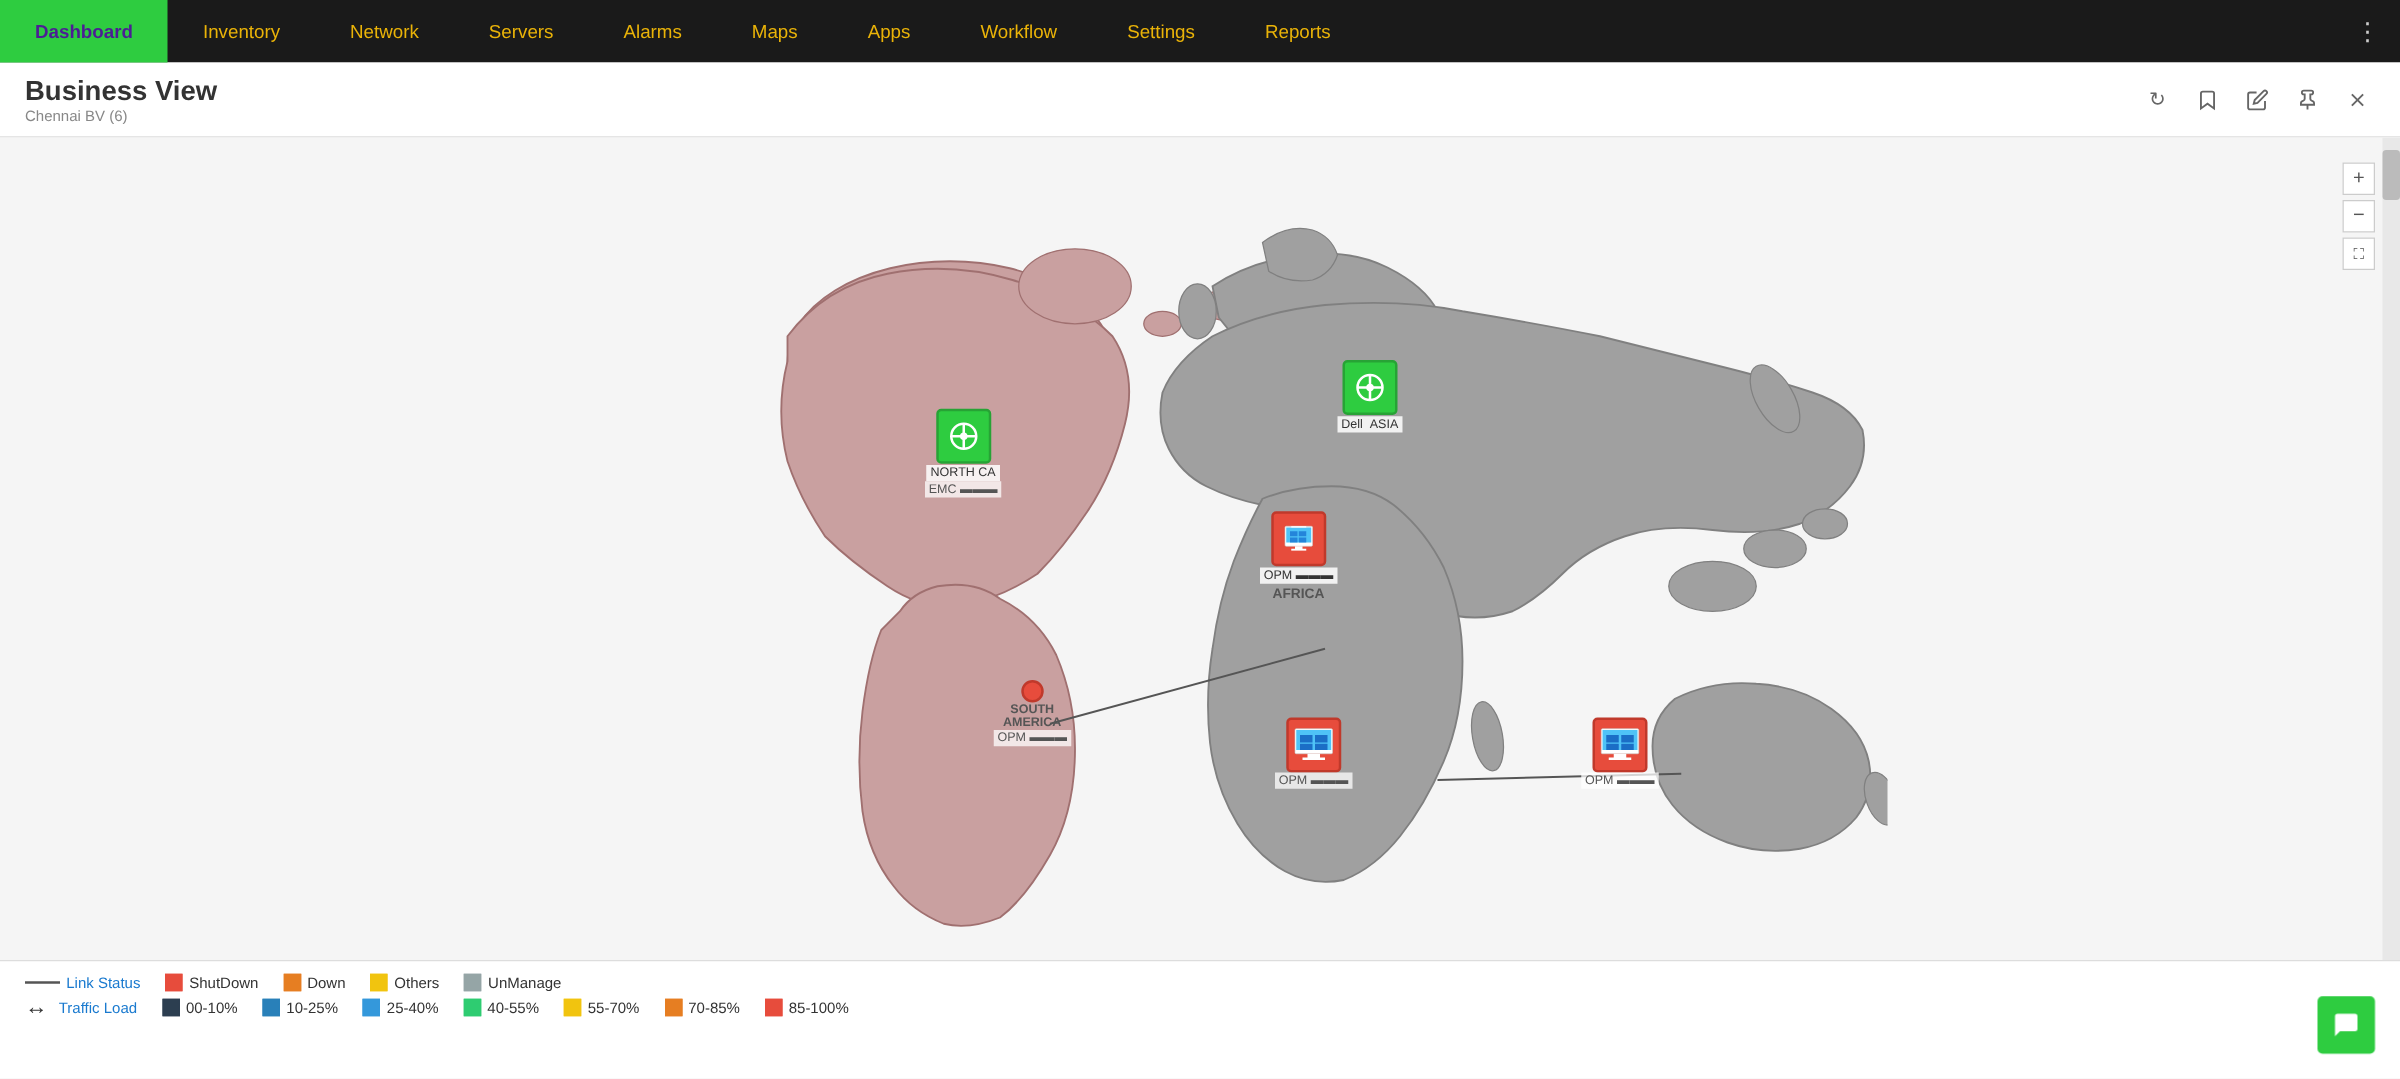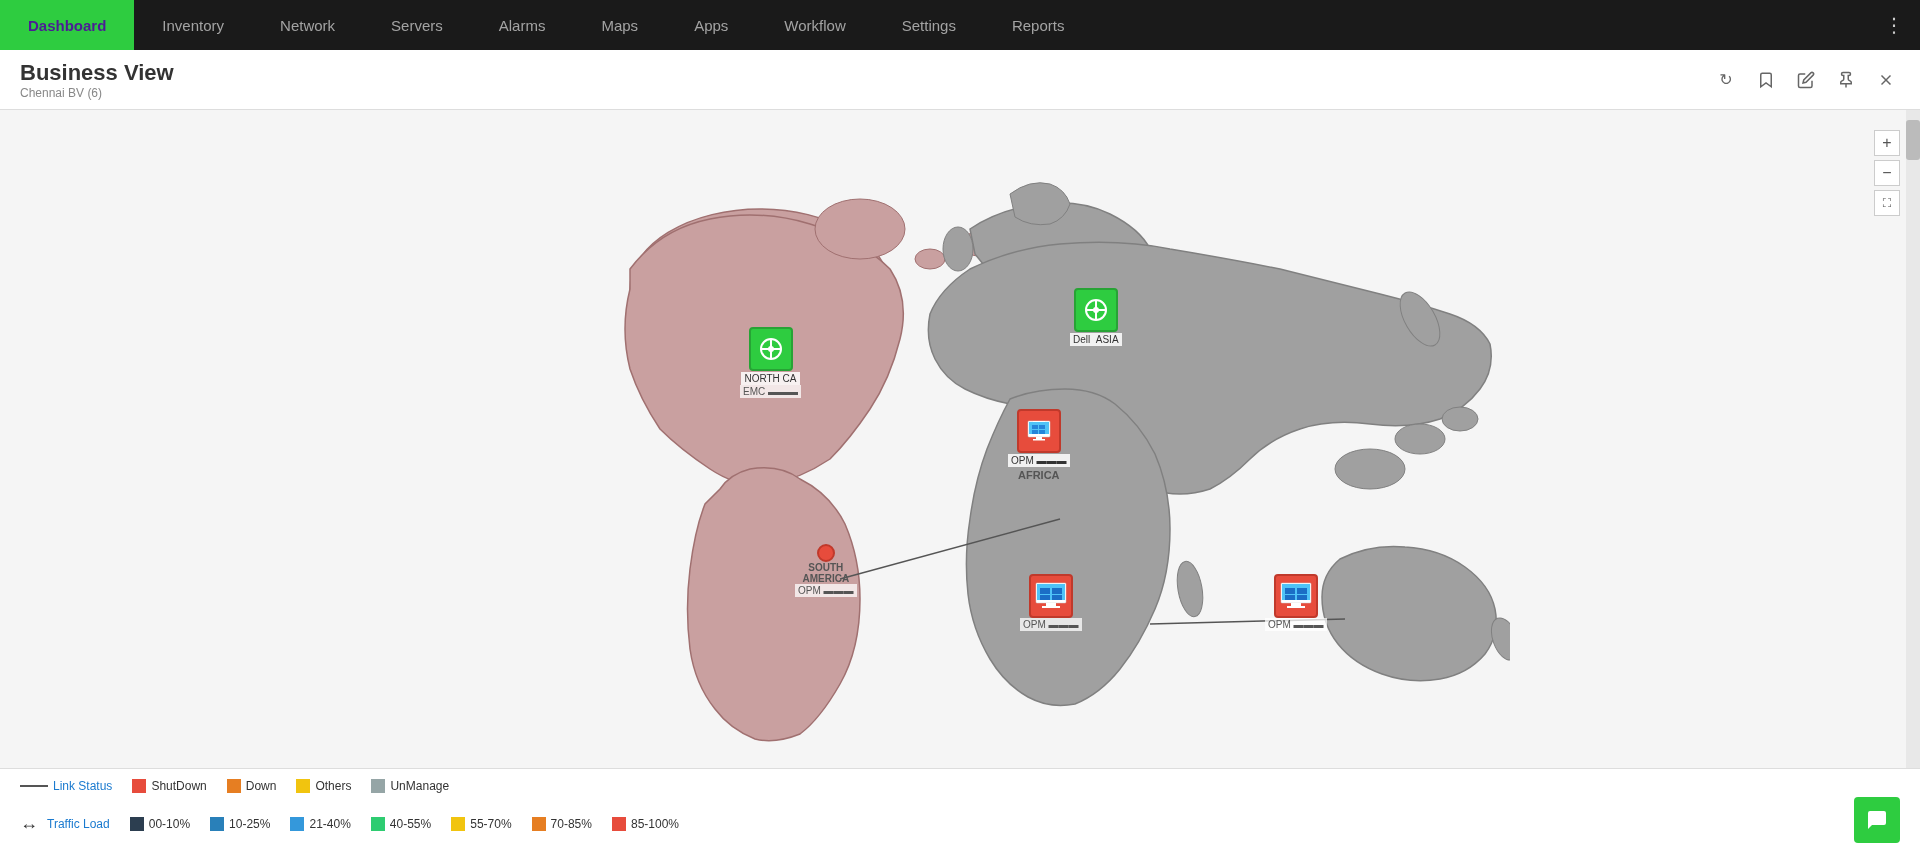--- a/index.html
+++ b/index.html
@@ -11,21 +11,21 @@
       align-items: center;
       background: #1a1a1a;
       height: 50px;
       width: 100%;
     }
     .nav-item {
       padding: 0 28px;
       height: 50px;
       display: flex;
       align-items: center;
-      color: #a3a3a3;
+      color: #eab308;
       font-size: 15px;
       cursor: pointer;
       white-space: nowrap;
     }
     .nav-item.active {
       background: #2ecc40;
       color: #4c1d95;
       font-weight: bold;
     }
     .nav-more {
@@ -171,21 +171,21 @@
     }
 
     
     .footer-legend {
       background: #fff;
       border-top: 1px solid #ddd;
       height: 95px;
       padding: 10px 20px;
       display: flex;
       flex-direction: column;
-      gap: 20px;
+      gap: 2px;
     }
     .legend-row {
       display: flex;
       align-items: center;
       gap: 20px;
     }
     .legend-item {
       display: flex;
       align-items: center;
       gap: 5px;
@@ -488,21 +488,21 @@
     <div class="legend-item">
       <div class="legend-box" style="background:#2c3e50; border-color:#2c3e50;"></div>
       <span>00-10%</span>
     </div>
     <div class="legend-item">
       <div class="legend-box" style="background:#2980b9; border-color:#2980b9;"></div>
       <span>10-25%</span>
     </div>
     <div class="legend-item">
       <div class="legend-box" style="background:#3498db; border-color:#3498db;"></div>
-      <span>21-40%</span>
+      <span>25-40%</span>
     </div>
     <div class="legend-item">
       <div class="legend-box" style="background:#2ecc71; border-color:#2ecc71;"></div>
       <span>40-55%</span>
     </div>
     <div class="legend-item">
       <div class="legend-box" style="background:#f1c40f; border-color:#f1c40f;"></div>
       <span>55-70%</span>
     </div>
     <div class="legend-item">

